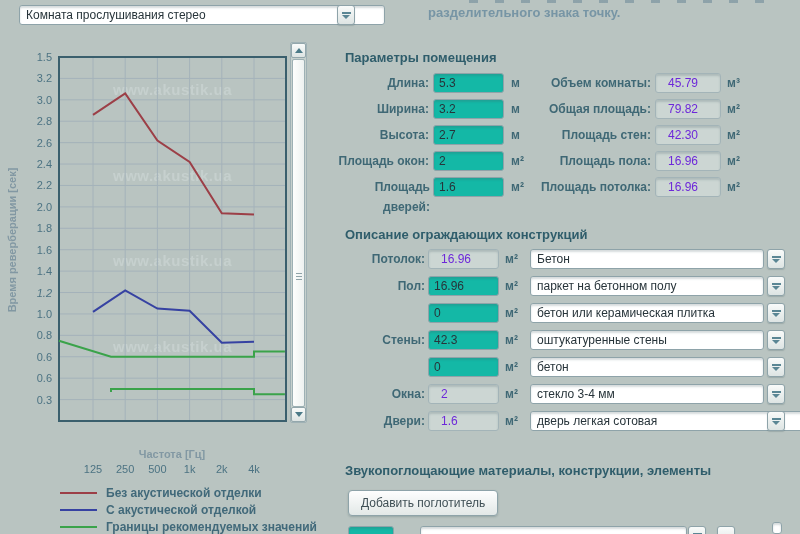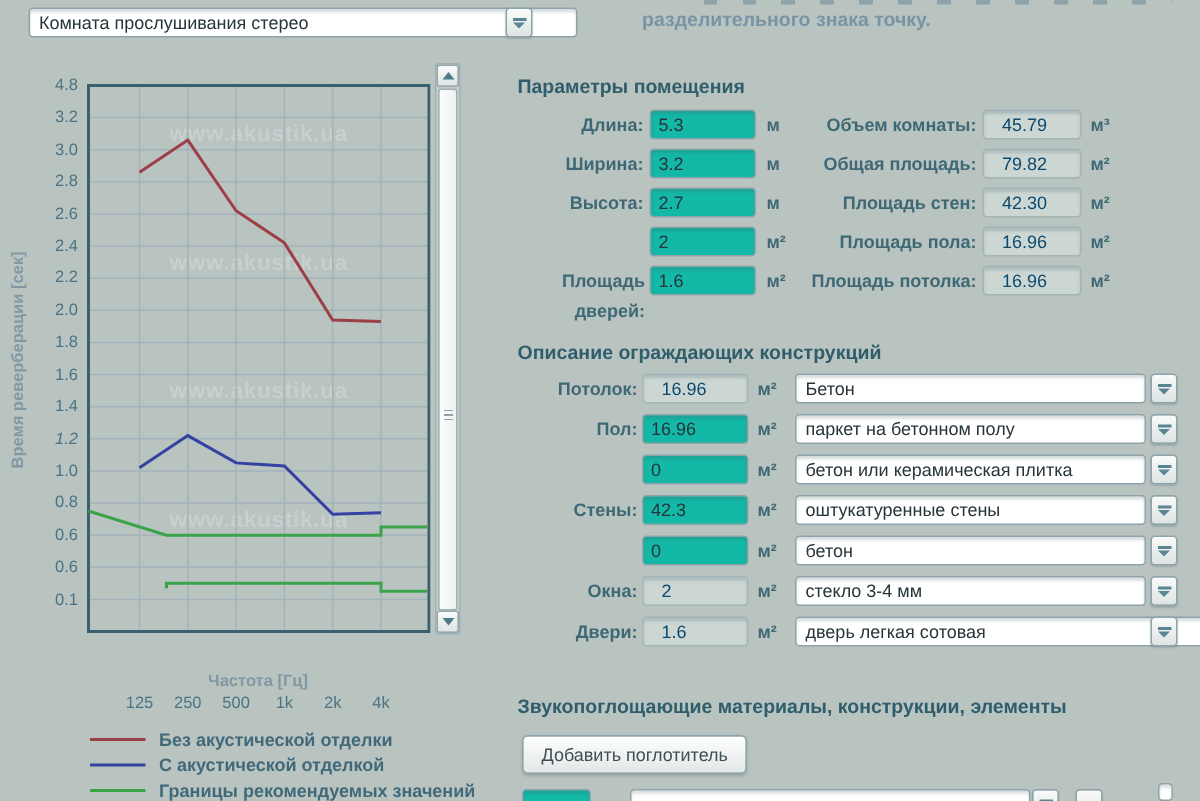--- a/index.html
+++ b/index.html
@@ -11,21 +11,21 @@
   .lbl{position:absolute;font-size:12px;font-weight:bold;color:#3f6875;text-align:right;line-height:20px;}
   .unit{position:absolute;font-size:12px;font-weight:bold;color:#3f6875;line-height:20px;}
   .instr{position:absolute;font-size:13px;color:#7795a5;font-weight:bold;}
   .clipped-line{position:absolute;left:469px;top:0;width:312px;height:3px;opacity:.65;
     background:repeating-linear-gradient(90deg,#76909d 0 9px,transparent 9px 26px);}
 
   
   .field{position:absolute;height:20px;box-sizing:border-box;background:#14b8a6;border:1px solid #8ea3a9;
     border-radius:3px;box-shadow:inset 0 2px 2px rgba(70,95,100,.22);font:12px "Liberation Sans",sans-serif;
     color:#27343a;padding:0 5px;outline:none;}
-  .field.disabled{background:#ccd6d3;color:#0c4a6e;border-color:#a3b4b8;padding-left:12px;}
+  .field.disabled{background:#ccd6d3;color:#6d28d9;border-color:#a3b4b8;padding-left:12px;}
   .selbox{position:absolute;height:20px;box-sizing:border-box;background:#fff;border:1px solid #8ea3a9;
     border-radius:3px;box-shadow:inset 0 2px 2px rgba(70,95,100,.22);font-size:12px;color:#27343a;
     line-height:18px;padding:0 6px;white-space:nowrap;overflow:hidden;cursor:default;}
   .dd-btn{position:absolute;width:18px;height:20px;box-sizing:border-box;border:1px solid #8ea3a9;border-radius:3px;
     background:linear-gradient(#f9fbfa,#dde4e3);box-shadow:0 1px 1px rgba(70,95,100,.25);
     display:flex;align-items:center;justify-content:center;cursor:pointer;}
   .dd-arrow{position:relative;width:9px;height:7px;}
   .dd-arrow::before{content:'';position:absolute;top:0;left:0;width:9px;height:2px;background:#5a8694;}
   .dd-arrow::after{content:'';position:absolute;top:3px;left:0;border-left:4.5px solid transparent;
     border-right:4.5px solid transparent;border-top:4px solid #5a8694;}
@@ -67,37 +67,37 @@
   </div>
   <div class="dd-btn" style="left:337px;top:5px;">
     <span class="dd-arrow"></span>
   </div>
 
   <div class="clipped-line"></div>
   <div class="instr" style="left:428px;top:5px;">разделительного знака точку.</div>
 
   <div class="axis-title" style="left:12px;top:240px;transform:translate(-50%,-50%) rotate(-90deg);white-space:nowrap;">Время реверберации [сек]</div>
   <div id="y-ticks">
-      <span class="ytick" style="top: 50px;">4.8</span>
+      <span class="ytick" style="top: 50px;">1.5</span>
       <span class="ytick" style="top: 71.4118px;">3.2</span>
       <span class="ytick" style="top: 92.8235px;">3.0</span>
       <span class="ytick" style="top: 114.235px;">2.8</span>
       <span class="ytick" style="top: 135.647px;">2.6</span>
       <span class="ytick" style="top: 157.059px;">2.4</span>
       <span class="ytick" style="top: 178.471px;">2.2</span>
       <span class="ytick" style="top: 199.882px;">2.0</span>
       <span class="ytick" style="top: 221.294px;">1.8</span>
       <span class="ytick" style="top: 242.706px;">1.6</span>
       <span class="ytick" style="top: 264.118px;">1.4</span>
       <span class="ytick" style="top: 285.529px; font-style: italic;">1.2</span>
       <span class="ytick" style="top: 306.941px;">1.0</span>
       <span class="ytick" style="top: 328.353px;">0.8</span>
       <span class="ytick" style="top: 349.765px;">0.6</span>
       <span class="ytick" style="top: 371.176px;">0.6</span>
-      <span class="ytick" style="top: 392.588px;">0.1</span>
+      <span class="ytick" style="top: 392.588px;">0.3</span>
     </div>
   <div id="x-ticks">
       <span class="xtick" style="left: 77px;">125</span>
       <span class="xtick" style="left: 109.2px;">250</span>
       <span class="xtick" style="left: 141.4px;">500</span>
       <span class="xtick" style="left: 173.6px;">1k</span>
       <span class="xtick" style="left: 205.8px;">2k</span>
       <span class="xtick" style="left: 238px;">4k</span>
     </div>
   <div class="axis-title" style="left:112px;top:448px;width:120px;text-align:center;">Частота [Гц]</div>
@@ -165,20 +165,21 @@
   <span class="unit" style="left:511px;top:73px;">м</span>
 
   <span class="lbl" style="left:345px;top:99px;width:84px;">Ширина:</span>
   <input class="field" style="left: 433px; top: 99px; width: 71px;" value="3.2">
   <span class="unit" style="left:511px;top:99px;">м</span>
 
   <span class="lbl" style="left:345px;top:125px;width:84px;">Высота:</span>
   <input class="field" style="left: 433px; top: 125px; width: 71px;" value="2.7">
   <span class="unit" style="left:511px;top:125px;">м</span>
 
+  <span class="lbl" style="left:335px;top:151px;width:94px;">Площадь окон:</span>
   <input class="field" style="left: 433px; top: 151px; width: 71px;" value="2">
   <span class="unit" style="left:511px;top:151px;">м²</span>
 
   <span class="lbl" style="left:326px;top:177px;width:104px;">Площадь дверей:</span>
   <input class="field" style="left: 433px; top: 177px; width: 71px;" value="1.6">
   <span class="unit" style="left:511px;top:177px;">м²</span>
 
   <span class="lbl" style="left:530px;top:73px;width:121px;">Объем комнаты:</span>
   <input class="field disabled" style="left: 655px; top: 73px; width: 66px;" disabled="" value="45.79">
   <span class="unit" style="left:727px;top:73px;">м³</span>

